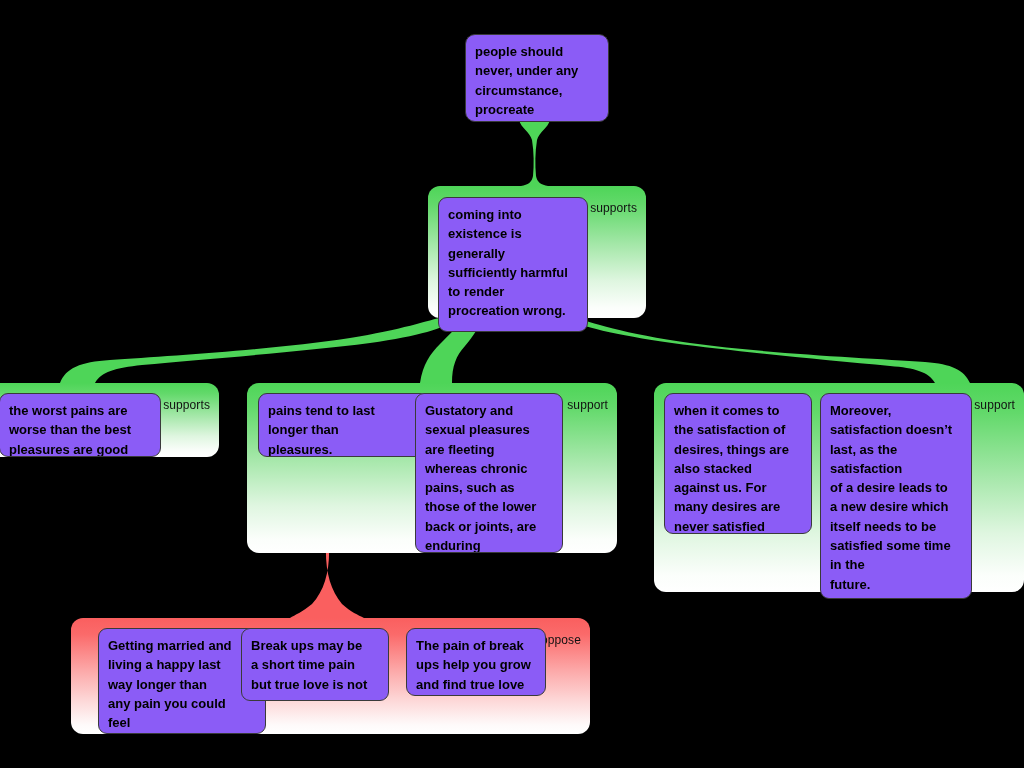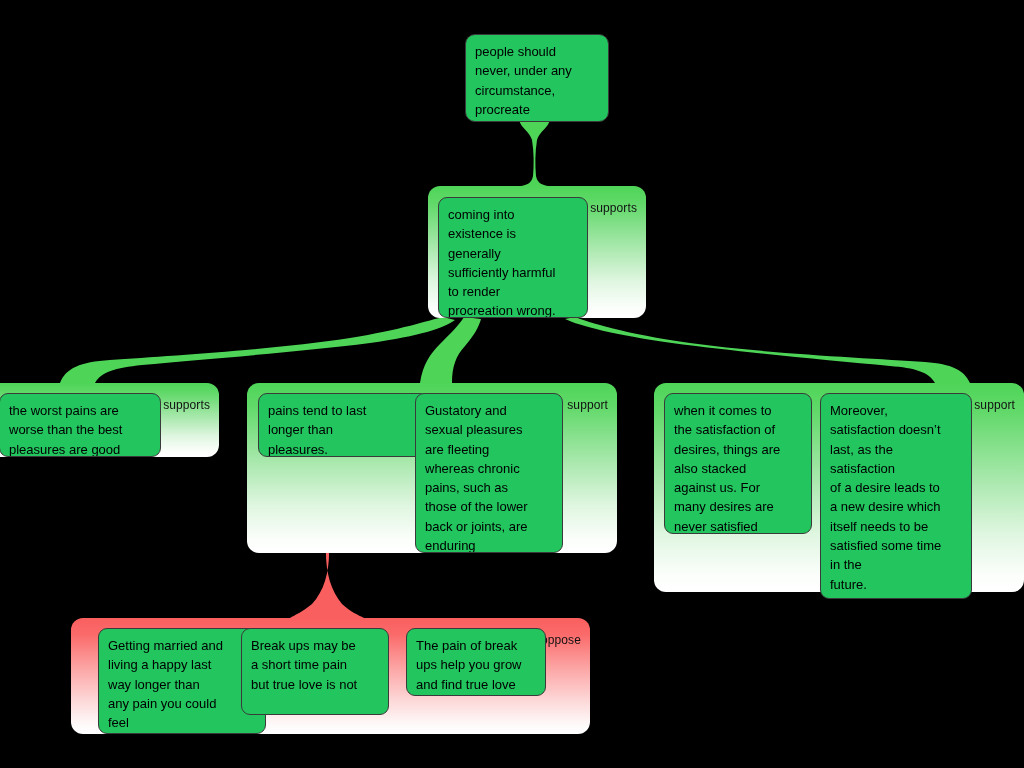--- a/index.html
+++ b/index.html
@@ -51,28 +51,29 @@
     font-size: 12px;
     line-height: 13px;
     color: #111111;
     letter-spacing: 0.1px;
     white-space: nowrap;
   }
 
   
   .card {
     position: absolute;
-    background: #22c55e;
+    background: #8b5cf6;
     border: 1.3px solid #3a3a3a;
     border-radius: 9px;
     padding: 7px 9px 24px 9px;
     font-size: 13px;
     line-height: 19.3px;
     color: #000000;
     overflow: hidden;
+    font-weight: bold;
   }
   .card.root {
     z-index: 3;
     border-radius: 10px;
   }
   .card-text {
     display: block;
     white-space: pre-line;
   }
 </style>
@@ -131,21 +132,21 @@
   <div class="card root" style="left:465px; top:34px; width:144px; height:88px;">
     <span class="card-text">people should
 never, under any
 circumstance,
 procreate</span>
   </div>
 
   <div class="group supports" style="left:428px; top:186px; width:218px; height:132px;">
     <span class="group-label">supports</span>
   </div>
-  <div class="card" style="left:438px; top:197px; width:150px; height:121px; z-index:3;">
+  <div class="card" style="left:438px; top:197px; width:150px; height:135px; z-index:3;">
     <span class="card-text">coming into
 existence is
 generally
 sufficiently harmful
 to render
 procreation wrong.</span>
   </div>
 
   <div class="group supports" style="left:-12px; top:383px; width:231px; height:74px;">
     <span class="group-label">supports</span>
@@ -203,21 +204,21 @@
   <div class="group oppose" style="left:71px; top:618px; width:519px; height:116px;">
     <span class="group-label">oppose</span>
   </div>
   <div class="card" style="left:98px; top:628px; width:168px; height:106px; z-index:3;">
     <span class="card-text">Getting married and
 living a happy last
 way longer than
 any pain you could
 feel</span>
   </div>
-  <div class="card" style="left:241px; top:628px; width:148px; height:87px; z-index:3;">
+  <div class="card" style="left:241px; top:628px; width:148px; height:73px; z-index:3;">
     <span class="card-text">Break ups may be
 a short time pain
 but true love is not</span>
   </div>
   <div class="card" style="left:406px; top:628px; width:140px; height:68px; z-index:3;">
     <span class="card-text">The pain of break
 ups help you grow
 and find true love</span>
   </div>
 

